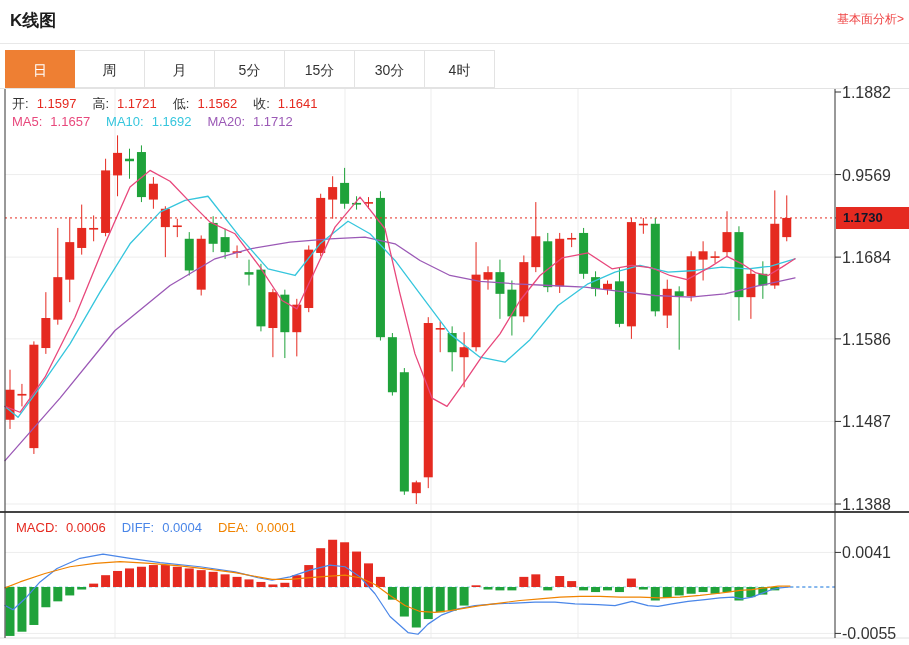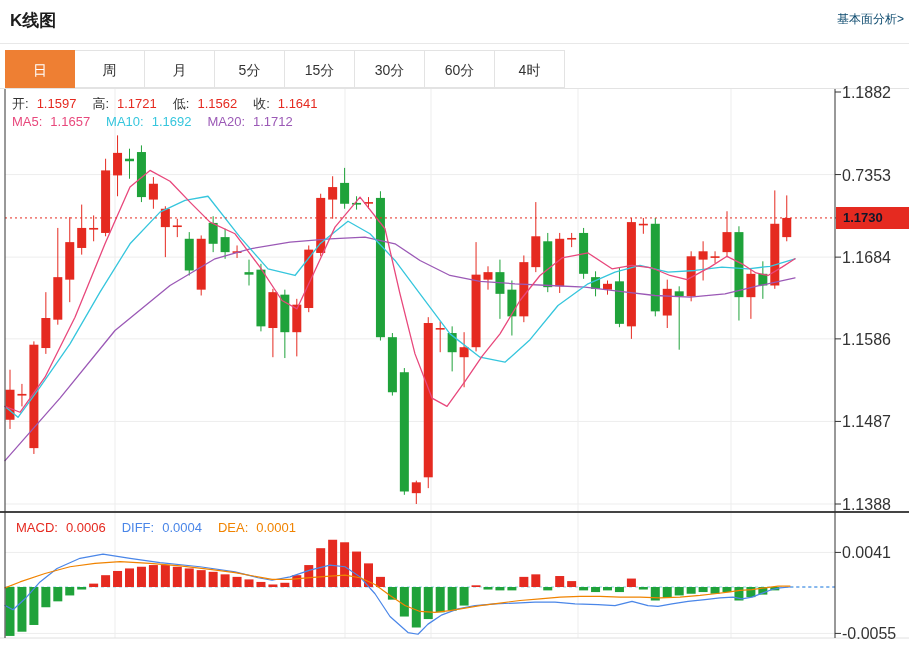--- a/index.html
+++ b/index.html
@@ -1,20 +1,20 @@
 <!DOCTYPE html>
 <html><head>
 <meta charset="utf-8">
 <style>
   html,body{margin:0;padding:0;background:#fff;}
   body{font-family:"Liberation Sans","DejaVu Sans",sans-serif;}
   .page{position:relative;width:909px;height:645px;background:#fff;overflow:hidden;}
   .header{position:absolute;top:0;left:0;width:909px;height:44px;border-bottom:1px solid #e8e8e8;box-sizing:border-box;background:#fff;}
   .title{position:absolute;left:10px;top:9px;font-size:17px;font-weight:bold;color:#1c1c1c;}
-  .flink{position:absolute;right:5px;top:11px;font-size:12px;color:#0c4a6e;text-decoration:none;cursor:pointer;}
+  .flink{position:absolute;right:5px;top:11px;font-size:12px;color:#ef4444;text-decoration:none;cursor:pointer;}
   .tabs{position:absolute;top:50px;left:5px;display:flex;}
   .tab{width:70px;height:38px;line-height:38px;text-align:center;font-size:14px;color:#333;background:#fff;border:1px solid #e3e3e3;border-left:none;box-sizing:border-box;cursor:pointer;}
   .tab.first{border-left:1px solid #e3e3e3;}
   .tab.active{background:#ee7f33;border-color:#ee7f33;color:#fff;}
   .tabline{position:absolute;top:88px;left:0;width:909px;height:1px;background:#e3e3e3;}
   svg#chart{position:absolute;top:0;left:0;}
   .legend{position:absolute;font-size:13px;white-space:nowrap;z-index:5;}
   .legend span.pair{margin-right:16px;}
   .lk{color:#333;}
   .lv{color:#e52a20;margin-left:8px;}
@@ -30,21 +30,20 @@
     <a class="flink">基本面分析&gt;</a>
   </div>
 
   <div class="tabs" id="tabs">
       <div class="tab first active">日</div>
       <div class="tab">周</div>
       <div class="tab">月</div>
       <div class="tab">5分</div>
       <div class="tab">15分</div>
       <div class="tab">30分</div>
-      <div class="tab">60分</div>
       <div class="tab">4时</div>
     </div>
   <div class="tabline"></div>
 
   <svg id="chart" width="909" height="645">
       <line x1="115" y1="89" x2="115" y2="638" stroke="#ededed" stroke-width="1"></line>
       <line x1="345" y1="89" x2="345" y2="638" stroke="#ededed" stroke-width="1"></line>
       <line x1="431" y1="89" x2="431" y2="638" stroke="#ededed" stroke-width="1"></line>
       <line x1="578" y1="89" x2="578" y2="638" stroke="#ededed" stroke-width="1"></line>
       <line x1="731" y1="89" x2="731" y2="638" stroke="#ededed" stroke-width="1"></line>
@@ -274,21 +273,21 @@
       <line x1="835" y1="552.40625" x2="841" y2="552.40625" stroke="#333333" stroke-width="1"></line>
       <line x1="835" y1="633.40625" x2="841" y2="633.40625" stroke="#333333" stroke-width="1"></line>
     </svg>
 
   <div class="legend" id="legend-ohlc" style="left:12px;top:95px;"><span class="pair"><span class="lk">开:</span><span class="lv" style="color: rgb(229, 42, 32);">1.1597</span></span><span class="pair"><span class="lk">高:</span><span class="lv" style="color: rgb(229, 42, 32);">1.1721</span></span><span class="pair"><span class="lk">低:</span><span class="lv" style="color: rgb(229, 42, 32);">1.1562</span></span><span class="pair"><span class="lk">收:</span><span class="lv" style="color: rgb(229, 42, 32);">1.1641</span></span></div>
   <div class="legend" id="legend-ma" style="left:12px;top:114px;"><span class="pair"><span class="lk" style="color: rgb(232, 72, 124);">MA5:</span><span class="lv" style="color: rgb(232, 72, 124);">1.1657</span></span><span class="pair"><span class="lk" style="color: rgb(54, 198, 221);">MA10:</span><span class="lv" style="color: rgb(54, 198, 221);">1.1692</span></span><span class="pair"><span class="lk" style="color: rgb(155, 89, 182);">MA20:</span><span class="lv" style="color: rgb(155, 89, 182);">1.1712</span></span></div>
   <div class="legend" id="legend-macd" style="left:16px;top:520px;"><span class="pair"><span class="lk" style="color: rgb(229, 42, 32);">MACD:</span><span class="lv" style="color: rgb(229, 42, 32);">0.0006</span></span><span class="pair"><span class="lk" style="color: rgb(74, 134, 232);">DIFF:</span><span class="lv" style="color: rgb(74, 134, 232);">0.0004</span></span><span class="pair"><span class="lk" style="color: rgb(240, 131, 0);">DEA:</span><span class="lv" style="color: rgb(240, 131, 0);">0.0001</span></span></div>
 
   <div id="ylabels">
       <div class="ylab" style="top: 84px;">1.1882</div>
-      <div class="ylab" style="top: 166.567px;">0.7353</div>
+      <div class="ylab" style="top: 166.567px;">0.9569</div>
       <div class="ylab" style="top: 249.134px;">1.1684</div>
       <div class="ylab" style="top: 330.866px;">1.1586</div>
       <div class="ylab" style="top: 413.433px;">1.1487</div>
       <div class="ylab" style="top: 496px;">1.1388</div>
       <div class="ylab" style="top: 544.406px;">0.0041</div>
       <div class="ylab" style="top: 625.406px;">-0.0055</div>
     </div>
   <div class="badge" id="price-badge" style="top: 206.935px;">1.1730</div>
 </div>
 

